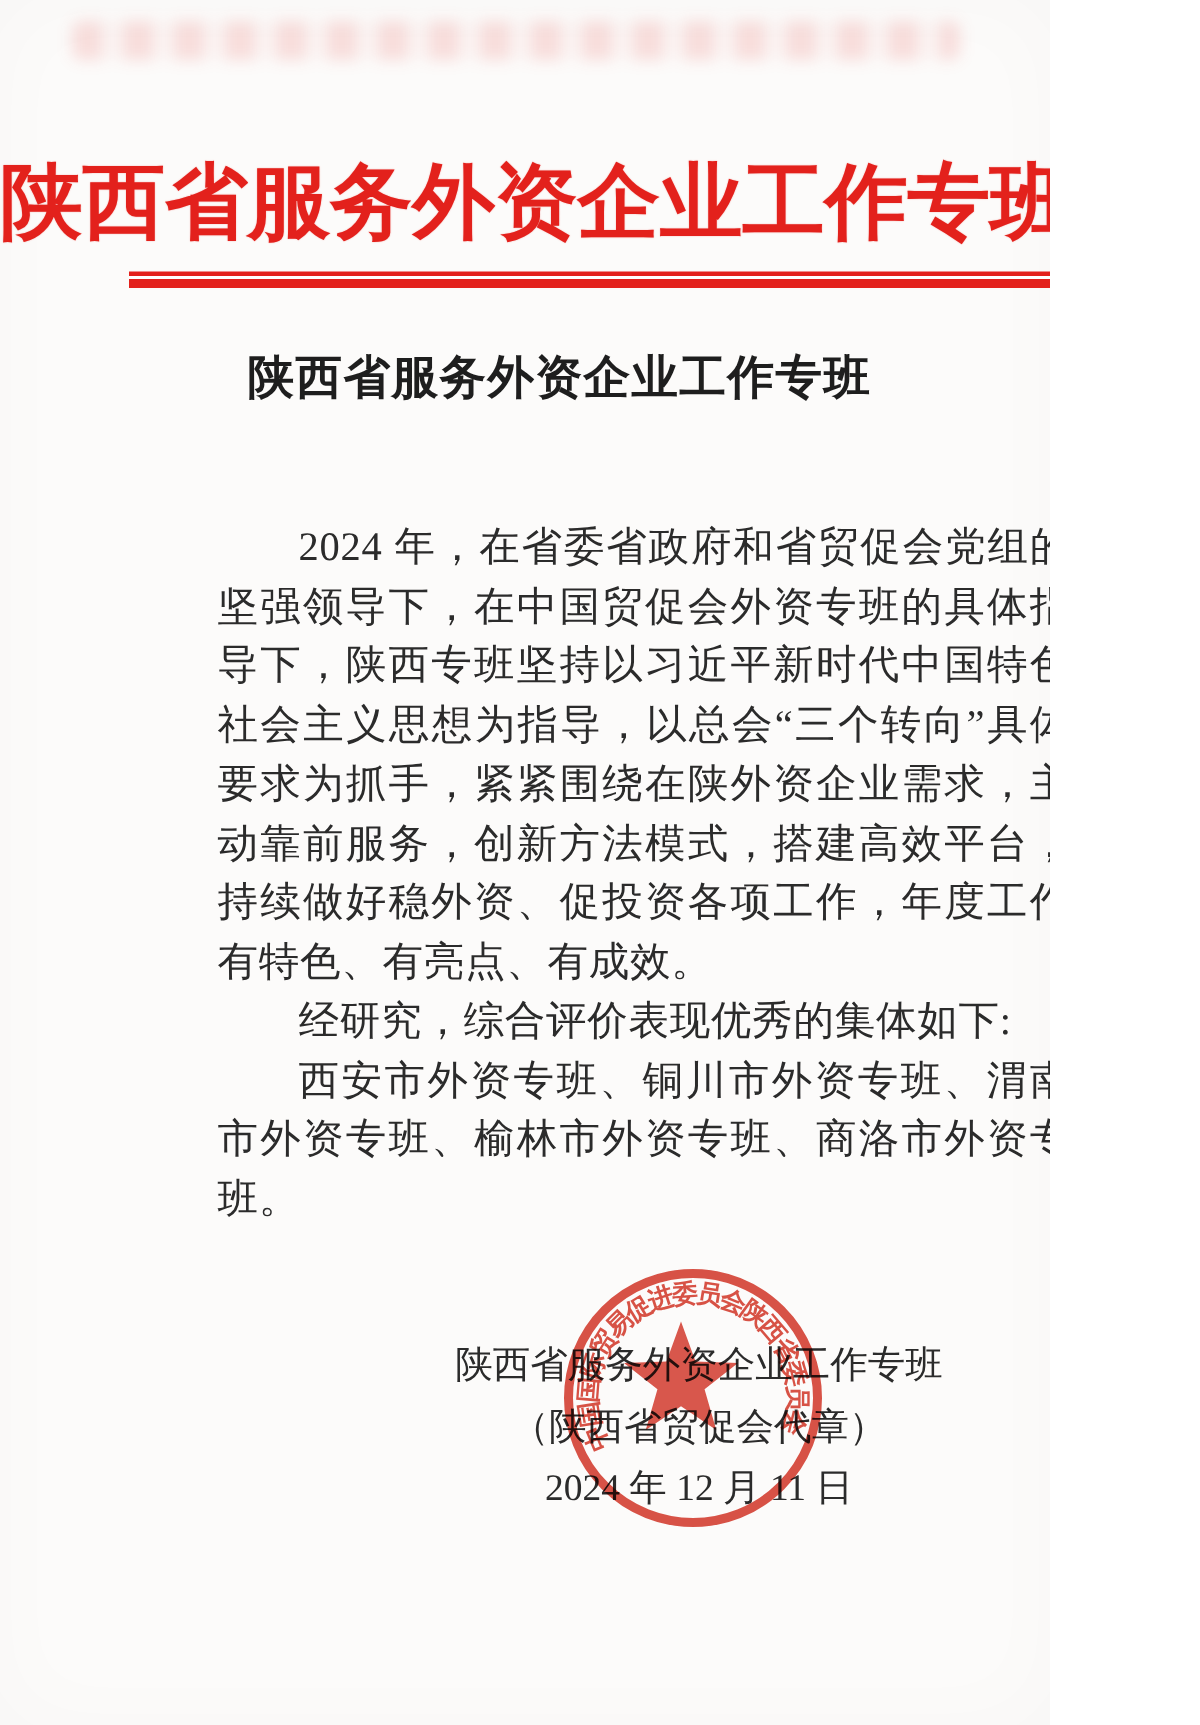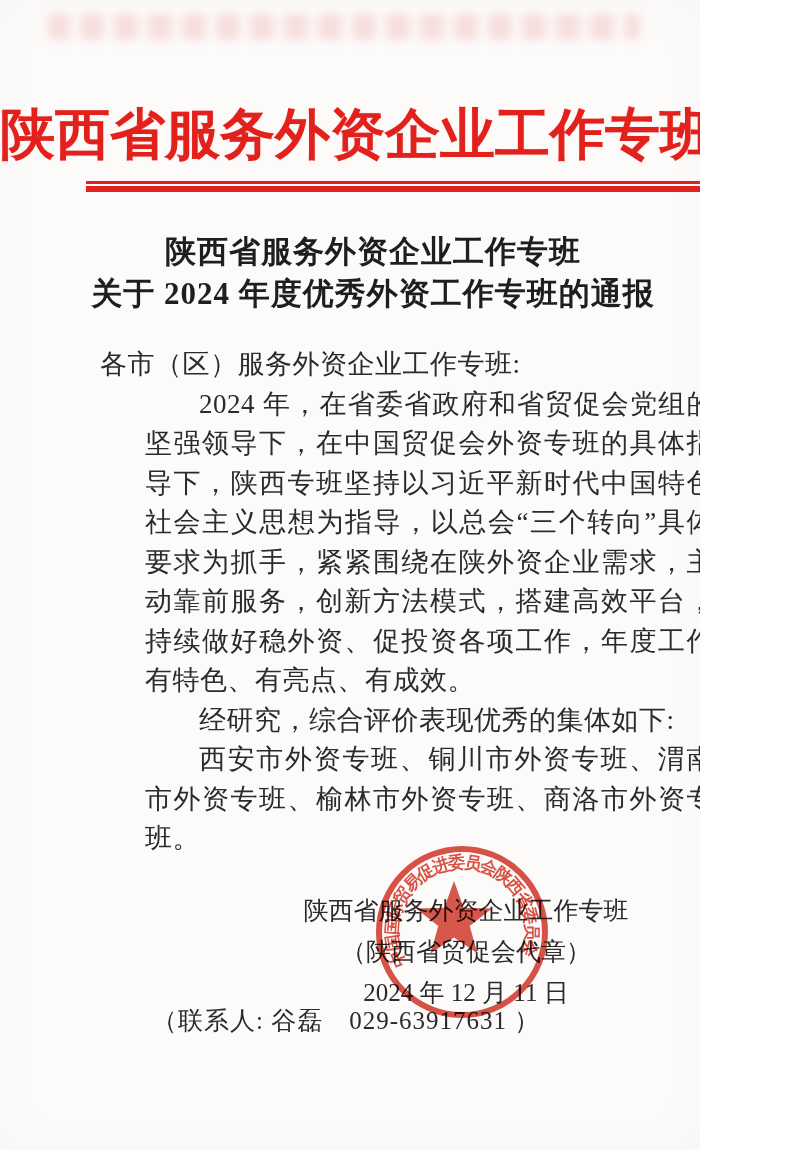--- a/index.html
+++ b/index.html
@@ -97,37 +97,34 @@
   <div class="banner">陕西省服务外资企业工作专班</div>
 
   <div class="banner-rule">
     <div class="r-thin"></div>
     <div class="r-gap"></div>
     <div class="r-thick"></div>
   </div>
 
   <div class="doc-title">
     <div>陕西省服务外资企业工作专班</div>
-    <div>关于 2024 年度优秀外资工作专班的通报</div>
   </div>
 
   <div class="body-text">
-    <p>各市（区）服务外资企业工作专班:</p>
     <p class="indent">2024 年，在省委省政府和省贸促会党组的坚强领导下，在中国贸促会外资专班的具体指导下，陕西专班坚持以习近平新时代中国特色社会主义思想为指导，以总会“三个转向”具体要求为抓手，紧紧围绕在陕外资企业需求，主动靠前服务，创新方法模式，搭建高效平台，持续做好稳外资、促投资各项工作，年度工作有特色、有亮点、有成效。</p>
     <p class="indent">经研究，综合评价表现优秀的集体如下:</p>
     <p class="indent">西安市外资专班、铜川市外资专班、渭南市外资专班、榆林市外资专班、商洛市外资专班。</p>
   </div>
 
   <div class="sign-block">
     <div>陕西省服务外资企业工作专班</div>
     <div>（陕西省贸促会代章）</div>
     <div>2024 年 12 月 11 日</div>
   </div>
 
-  <div class="contact-line">（联系人: 谷磊　029-63917631 ）</div>
 
   <svg class="seal" viewBox="0 0 186 186" aria-hidden="true">
     <defs>
       <path id="sealArc" d="M 37.6 125 A 64 64 0 1 1 148.4 125" fill="none"></path>
     </defs>
     <circle cx="93" cy="93" r="83" fill="none" stroke="currentColor" stroke-width="6" opacity="0.95"></circle>
     <polygon fill="currentColor" opacity="0.92" points="85,42 94.7,68.7 123,69.6 100.7,87.1 108.5,114.4 85,98.5 61.5,114.4 69.3,87.1 47,69.6 75.3,68.7"></polygon>
     <text font-size="17" fill="currentColor" opacity="0.95">
       <textPath href="#sealArc" startOffset="0" textLength="258" lengthAdjust="spacing">中国国际贸易促进委员会陕西省委员会</textPath>
     </text>

